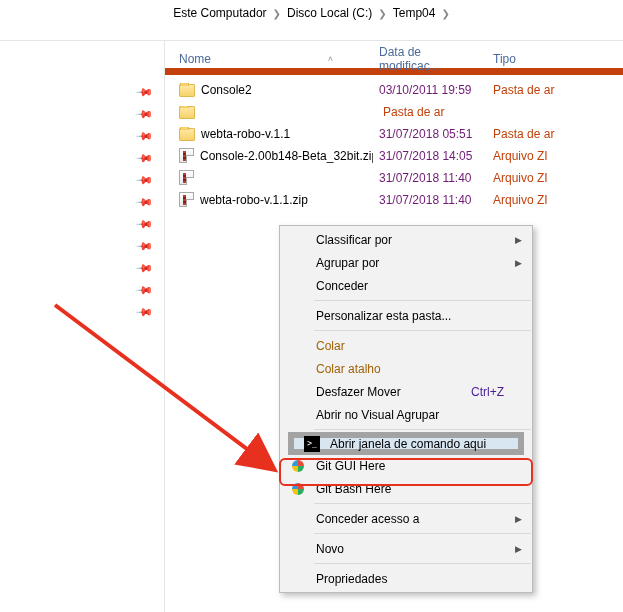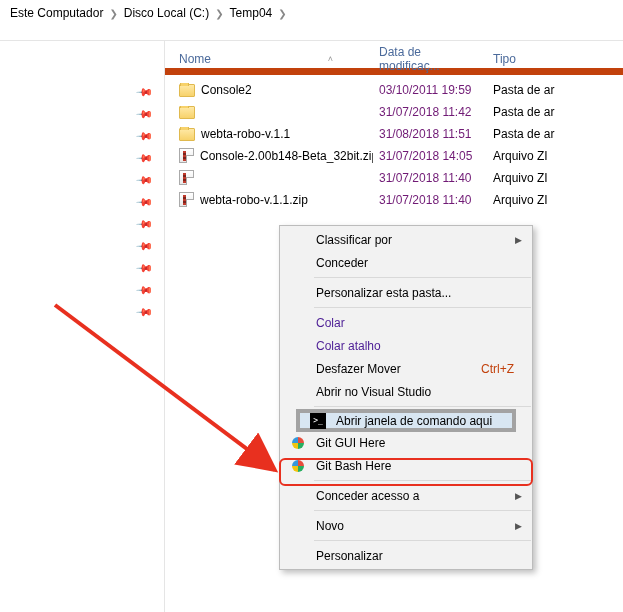--- a/index.html
+++ b/index.html
@@ -12,20 +12,21 @@
     height: 612px;
     position: relative;
     overflow: hidden;
   }
   .breadcrumb {
     display: flex;
     align-items: center;
     gap: 6px;
     padding: 6px 10px;
     font-size: 12px;
+    justify-content: center;
   }
   .breadcrumb .crumb { color: #000; }
   .breadcrumb .sep { color: #888; font-size: 10px; }
   .main {
     display: flex;
     position: absolute;
     top: 40px; left: 0; right: 0; bottom: 0;
     border-top: 1px solid #e5e5e5;
   }
   .quick-access {
@@ -56,21 +57,21 @@
   .sort-ind { color: #999; font-size: 9px; margin-left: auto; margin-right: 40px;}
   .rows { }
   .row {
     display: flex;
     align-items: flex-end;
     height: 22px;
     font-size: 12px;
   }
   .cell-name { width: 208px; padding-left: 14px; display: flex; align-items: center; gap: 6px; white-space: nowrap; overflow: hidden; }
   .cell-date { width: 110px; padding-left: 6px; color: #701a75; white-space: nowrap;}
-  .cell-type { width: 80px; padding-left: 10px; color: #000000; white-space: nowrap; overflow: hidden;}
+  .cell-type { width: 80px; padding-left: 10px; color: #c2410c; white-space: nowrap; overflow: hidden;}
   .icon-folder {
     width: 16px; height: 13px;
     background: linear-gradient(#ffe9a6,#f7d26b);
     border: 1px solid #e0b94e;
     border-radius: 1px;
     position: relative;
     flex-shrink: 0;
   }
   .icon-folder::before{
     content:"";position:absolute;top:-3px;left:0;width:7px;height:3px;
@@ -103,27 +104,27 @@
     padding: 2px 0;
   }
   .cm-item {
     display: flex;
     align-items: center;
     height: 23px;
     padding: 0 30px 0 36px;
     position: relative;
     white-space: nowrap;
   }
-  .cm-item.hover { background: #d8e6f2; border: 4px solid #a3a3a3; margin: -1px 16px;}
-  .cm-item.disabled { color: #4c1d95; }
+  .cm-item.hover { background: #d8e6f2; border: 6px solid #a3a3a3; margin: -1px 8px;}
+  .cm-item.disabled { color: #a16207; }
   .cm-sep { height: 1px; background: #d9d9d9; margin: 3px 1px 3px 34px; }
   .cm-sub::after {
     content: "▶"; position: absolute; right: 10px; font-size: 9px; color: #555;
   }
-  .cm-shortcut { position: absolute; right: 18px; color: #c2410c; }
+  .cm-shortcut { position: absolute; right: 28px; color: #4c1d95; }
   .cm-icon {
     position: absolute; left: 10px; width: 16px; height: 16px;
     display: flex; align-items: center; justify-content: center;
   }
   .cm-icon-cmd { background:#000; }
   .cm-icon-cmd::after{content:">_";color:#fff;font-size:8px;font-family:monospace;}
   .cm-icon-git { }
   .cm-icon-git::before{
     content:"";width:12px;height:12px;border-radius:50%;
     background: conic-gradient(#e74c3c 0 90deg,#27ae60 90deg 180deg,#f1c40f 180deg 270deg,#3498db 270deg 360deg);
@@ -211,29 +212,28 @@
             <span class="icon-folder"></span>
             <span>Console2</span>
           </div>
           <div class="cell-date">03/10/2011 19:59</div>
           <div class="cell-type">Pasta de ar</div>
         </div>
         <div class="row">
           <div class="cell-name">
             <span class="icon-folder"></span>
           </div>
-          <div class="cell-date">31/07/2018 11:42</div>
           <div class="cell-type">Pasta de ar</div>
         </div>
         <div class="row">
           <div class="cell-name">
             <span class="icon-folder"></span>
             <span>webta-robo-v.1.1</span>
           </div>
-          <div class="cell-date">31/08/2018 11:51</div>
+          <div class="cell-date">31/07/2018 05:51</div>
           <div class="cell-type">Pasta de ar</div>
         </div>
         <div class="row">
           <div class="cell-name">
             <span class="icon-zip"></span>
             <span>Console-2.00b148-Beta_32bit.zip</span>
           </div>
           <div class="cell-date">31/07/2018 14:05</div>
           <div class="cell-type">Arquivo ZI</div>
         </div>
@@ -253,40 +253,43 @@
           <div class="cell-type">Arquivo ZI</div>
         </div>
       </div>
   </div>
 </div>
 
 <div class="context-menu">
   <div class="cm-item cm-sub">
       <span>Classificar por</span>
     </div>
+  <div class="cm-item cm-sub">
+      <span>Agrupar por</span>
+    </div>
   <div class="cm-item">
       <span>Conceder</span>
     </div>
   <div class="cm-sep"></div>
   <div class="cm-item">
       <span>Personalizar esta pasta...</span>
     </div>
   <div class="cm-sep"></div>
   <div class="cm-item disabled">
       <span>Colar</span>
     </div>
   <div class="cm-item disabled">
       <span>Colar atalho</span>
     </div>
   <div class="cm-item">
     <span>Desfazer Mover</span>
     <span class="cm-shortcut">Ctrl+Z</span>
   </div>
   <div class="cm-item">
-      <span>Abrir no Visual Studio</span>
+      <span>Abrir no Visual Agrupar</span>
     </div>
   <div class="cm-sep"></div>
   <div class="cm-item hover">
     <span class="cm-icon cm-icon-cmd"></span>
     <span>Abrir janela de comando aqui</span>
   </div>
   <div class="cm-item">
     <span class="cm-icon cm-icon-git"></span>
     <span>Git GUI Here</span>
   </div>
@@ -297,21 +300,21 @@
   <div class="cm-sep"></div>
   <div class="cm-item cm-sub">
       <span>Conceder acesso a</span>
     </div>
   <div class="cm-sep"></div>
   <div class="cm-item cm-sub">
       <span>Novo</span>
     </div>
   <div class="cm-sep"></div>
   <div class="cm-item">
-      <span>Personalizar</span>
+      <span>Propriedades</span>
     </div>
 </div>
 
 <div class="highlight-box"></div>
 
 <svg class="arrow-svg" width="240" height="190">
   <defs>
     <marker id="ah" markerWidth="12" markerHeight="12" refX="9" refY="5" orient="auto">
       <path d="M0,0 L10,5 L0,10 Z" fill="#e8301f"></path>
     </marker>

